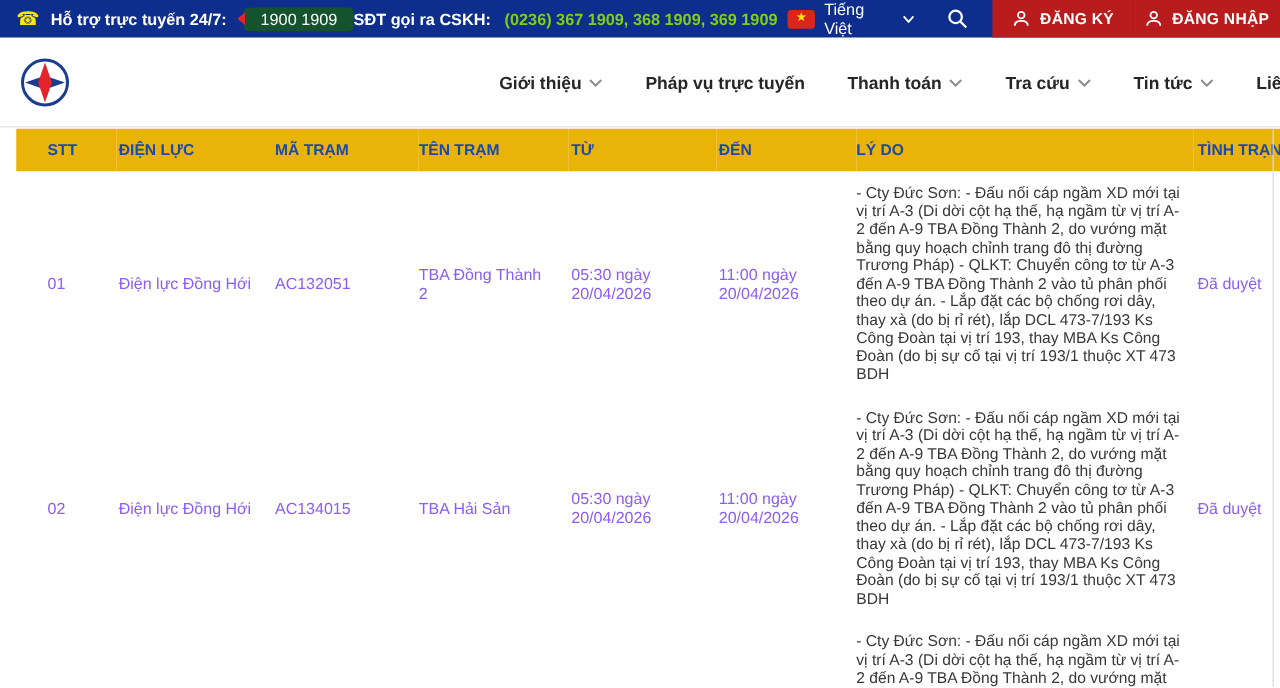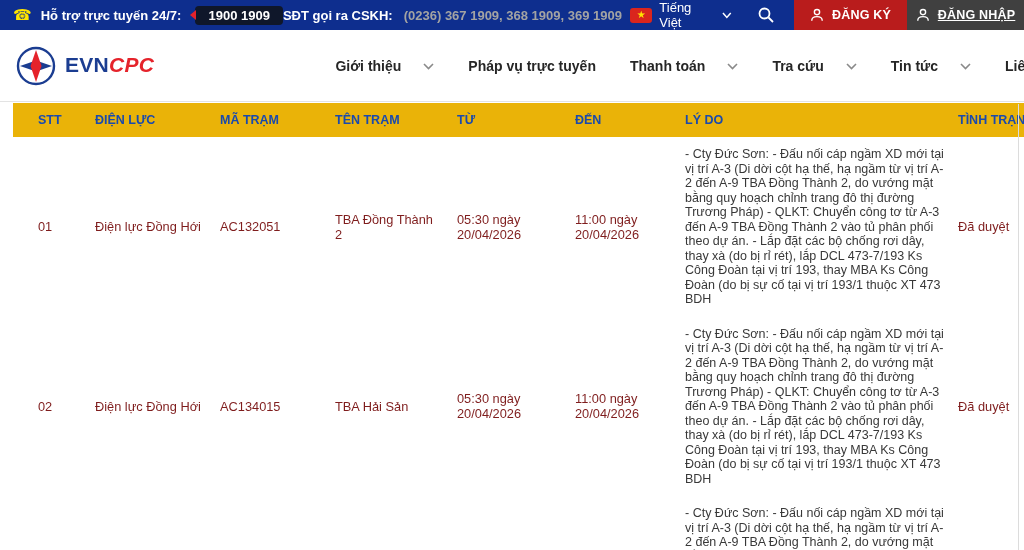--- a/index.html
+++ b/index.html
@@ -5,54 +5,54 @@
   * { margin:0; padding:0; box-sizing:border-box; }
   html,body { width:1024px; height:550px; overflow:hidden; background:#fff;
               font-family:"Liberation Sans", sans-serif; }
   body { position:relative; }
 
   
   .topbar { height:30px; background:#0e2e8e; display:flex; align-items:stretch; color:#fff; }
   .tb-left { display:flex; align-items:center; padding-left:13px; white-space:nowrap; }
   .phone-glyph { color:#ffe500; font-size:15px; margin-right:9px; }
   .tb-support { font-size:13px; font-weight:bold; }
-  .hotline-badge { position:relative; background:#0f172a; color:#fff; font-weight:bold; font-size:13px;
+  .hotline-badge { position:relative; background:#14532d; color:#fff; font-weight:normal; font-size:13px;
                    border-radius:4px; padding:2px 13px; margin-left:14px; }
   .hotline-badge::before { content:""; position:absolute; left:-5px; top:50%; margin-top:-5px;
                    border-top:5px solid transparent; border-bottom:5px solid transparent;
                    border-right:6px solid #e5232b; }
   .tb-center { display:flex; align-items:center; margin-left:auto; white-space:nowrap; font-size:13px; font-weight:bold; }
-  .cskh-numbers { color:#a3a3a3; margin-left:11px; }
+  .cskh-numbers { color:#84cc16; margin-left:11px; }
   .tb-right { display:flex; align-items:stretch; margin-left:auto; }
   .lang { display:flex; align-items:center; gap:7px; padding:0 14px 0 8px; cursor:pointer; }
   .flag { width:23px; height:15px; background:#da251d; border-radius:3px; display:flex;
           align-items:center; justify-content:center; color:#ffe500; font-size:10px; line-height:1; }
   .lang-label { font-size:13px; }
   .search-btn { display:flex; align-items:center; padding:0 20px 0 12px; cursor:pointer; }
   .auth-btn { display:flex; align-items:center; justify-content:center; gap:8px;
               font-size:12.5px; font-weight:bold; letter-spacing:.2px; cursor:pointer; }
   .auth-register { background:#b91c1c; width:116px; }
-  .auth-login { background:#404040; width:120px;text-decoration:underline; }
+  .auth-login { background:#b91c1c; width:120px; }
 
   
   .header { height:72px; border-bottom:1px solid #e3e3e3; display:flex; align-items:center; padding:0 0 0 16px; }
   .brand { display:flex; align-items:center; gap:9px; }
   .brand-text .brand-word { font-size:21px; font-weight:bold; line-height:1.05; letter-spacing:.3px; }
   .ev { color:#1b3d91; } .cpc { color:#e5232b; font-style:italic; }
   .org { color:#1b3d91; font-weight:bold; font-size:9px; letter-spacing:.35px; line-height:1.35; margin-top:2px; }
   .nav { display:flex; align-items:center; gap:34px; margin-left:auto; margin-right:-30px; white-space:nowrap; }
-  .nav-item { display:flex; align-items:center; gap:22px; font-size:14px; font-weight:bold; color:#262626; cursor:pointer; }
+  .nav-item { display:flex; align-items:center; gap:6px; font-size:14px; font-weight:bold; color:#262626; cursor:pointer; }
   .nav-item svg { margin-top:2px; }
 
   
   .tbl-wrap { margin-top:1px; }
   table { border-collapse:collapse; table-layout:fixed; width:1100px; margin-left:13px; }
   thead th { background:#eab308; color:#1a4aad; font-size:12.5px; font-weight:bold;
              text-align:left; padding:10px 0; }
-  tbody td { vertical-align:middle; font-size:12.8px; color:#7f1d1d; padding:10px 0; text-align:left; }
+  tbody td { vertical-align:middle; font-size:12.8px; color:#8b5cf6; padding:10px 0; text-align:left; }
   td.c-lydo { font-size:12.5px; line-height:1.16; color:#383838; }
   .c1 { padding-left:25px; } .c2 { padding-left:2px; } .c3 { padding-left:0; }
   .c4 { padding-left:0; padding-right:18px; } .c5 { padding-left:2px; padding-right:14px;margin-top:21px; }
   .c6 { padding-left:2px; padding-right:14px; } .c7 { padding-left:0; padding-right:8px; }
   .c8 { padding-left:3px; }
   .right-rule { position:absolute; left:1018px; top:104px; width:1px; height:446px; background:#dcdcdc; }
 </style>
 </head>
 <body>
 
@@ -98,21 +98,20 @@
 </div>
 
 <div class="header">
   <div class="brand">
     <svg width="40" height="40" viewBox="0 0 40 40">
       <circle cx="20" cy="20" r="18" fill="none" stroke="#1b3d91" stroke-width="2.4"></circle>
       <path d="M4 20 L20 14.5 L36 20 L20 25.5 Z" fill="#1b3d91"></path>
       <path d="M20 4 L25.5 20 L20 36 L14.5 20 Z" fill="#e5232b"></path>
     </svg>
     <div class="brand-text">
-      <div class="brand-word"><span class="ev">EVN</span><span class="cpc">CPC</span></div>
     </div>
   </div>
   <nav class="nav" id="main-nav">
       <div class="nav-item">
         <span>Giới thiệu</span>
         <svg width="11" height="7" viewBox="0 0 11 7">
           <polyline points="1,1 5.5,5.5 10,1" fill="none" stroke="#8a8a8a" stroke-width="1.6"></polyline>
         </svg>
       </div>
       <div class="nav-item">

